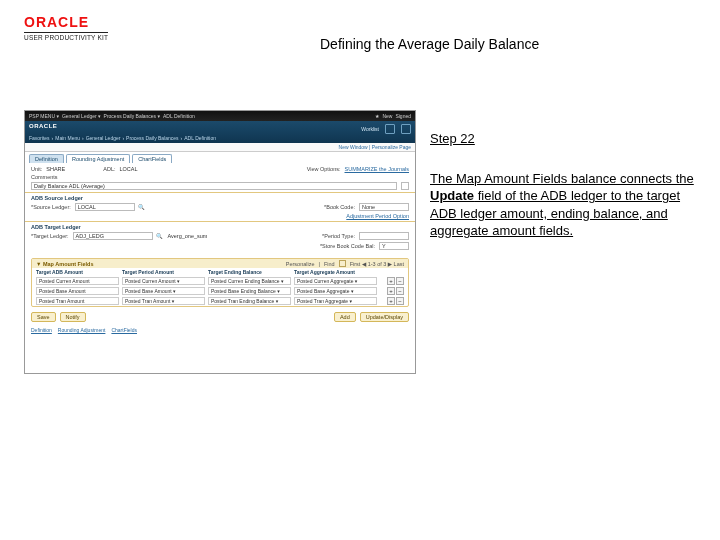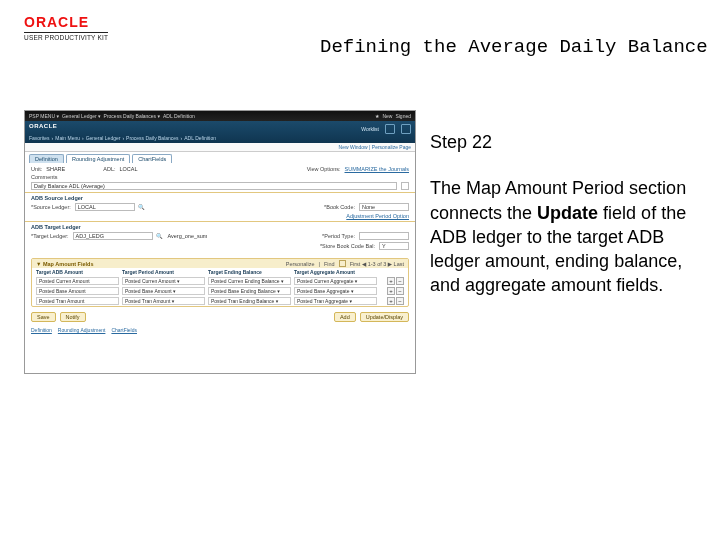--- a/index.html
+++ b/index.html
@@ -1,21 +1,21 @@
 <!DOCTYPE html>
 <html><head>
 <meta charset="utf-8">
 <style>
   * { box-sizing: border-box; margin: 0; padding: 0; }
   body { width: 720px; height: 540px; background: #fff; font-family: Arial, Helvetica, sans-serif; color: #000; position: relative; }
   .header { position: absolute; top: 14px; left: 0; right: 0; height: 40px; }
   .logo-block { position: absolute; left: 24px; top: 0; }
   .oracle-logo { font-family: Arial; font-weight: 700; letter-spacing: 1px; font-size: 14px; color: #e11; }
   .upk { font-size: 6.5px; letter-spacing: 0.2px; color: #222; border-top: 1px solid #222; padding-top: 1px; margin-top: 2px; }
-  .page-title { position: absolute; left: 320px; top: 22px; font-size: 19px; font-family: Liberation Mono, monospace; }
+  .page-title { position: absolute; left: 320px; top: 22px; font-size: 14px; }
   .screenshot { position: absolute; left: 24px; top: 110px; width: 392px; height: 264px; border: 1px solid #999; background: #fff; overflow: hidden; }
   .ss-topbar { height: 10px; background: linear-gradient(#111,#222); display:flex; align-items:center; padding:0 4px; justify-content:space-between;}
   .ss-topbar .ss-left, .ss-topbar .ss-right { display:flex; gap:3px; align-items:center; }
   .ss-topbar span { color:#ccc; font-size:5px; }
   .ss-bluebar { height: 22px; background: linear-gradient(#1b4a6b,#0f3550); position:relative; }
   .ss-bluebar .ss-brand { position:absolute; left:4px; top:2px; font-size:6px; color:#fff; font-weight:700; letter-spacing:0.5px; }
   .ss-bluebar .ss-crumbs { position:absolute; left:4px; bottom:2px; font-size:5px; color:#b8d4e8; display:flex; gap:2px; }
   .ss-bluebar .ss-tools { position:absolute; right:4px; top:3px; display:flex; gap:6px; align-items:center; }
   .ss-bluebar .ss-tools .ic { width:10px; height:10px; border:1px solid #6fa0c0; border-radius:1px; }
   .ss-bluebar .ss-tools span { color:#cfe4f2; font-size:5px; }
@@ -36,21 +36,21 @@
   .ss-secthead .rh .bx { border:1px solid #bba35a; height:7px; width:7px; }
   .ss-gridhead, .ss-gridrow { display:grid; grid-template-columns: 1fr 1fr 1fr 1fr 24px; gap:3px; padding:1px 4px; font-size:5px; color:#333;}
   .ss-gridhead { color:#173a55; font-weight:700; }
   .ss-gridrow .cell { border:1px solid #ccc; height:8px; background:#fff; text-align:left; padding-left:2px; display:flex; align-items:center; }
   .ss-gridrow .pm { display:flex; gap:1px; align-items:center; justify-content:flex-end;}
   .ss-gridrow .pm .b { width:8px; height:8px; border:1px solid #aaa; font-size:6px; line-height:6px; text-align:center; background:#f4f4f4;}
   .ss-btn { border:1px solid #d4b75a; background:#f9f0cf; font-size:5.5px; padding:1px 5px; border-radius:2px; color:#5a4500; display:inline-block;}
   .ss-footrow { display:flex; justify-content:flex-end; gap:4px; padding:2px 6px; }
   .ss-linkrow { font-size:5px; color:#2a6aa0; padding:3px 6px; display:flex; gap:6px;}
   .ss-linkrow span { text-decoration:underline;}
-  .instructions { position: absolute; left: 430px; top: 130px; width: 270px; font-size: 18px; line-height: 1.35; color:#000; }
+  .instructions { position: absolute; left: 430px; top: 130px; width: 270px; font-size: 13px; line-height: 1.35; color:#000;text-decoration:underline; }
   .instructions .step { margin-bottom: 22px; }
 </style>
 </head>
 <body>
 
 <div class="header">
   <div class="logo-block">
     <div class="oracle-logo">ORACLE</div>
     <div class="upk">USER PRODUCTIVITY KIT</div>
   </div>
@@ -212,15 +212,15 @@
   <div class="ss-linkrow">
     <span>Definition</span>
     <span>Rounding Adjustment</span>
     <span>ChartFields</span>
   </div>
 </div>
 
 <div class="instructions">
   <div class="step">Step 22</div>
   <div>
-    <span>The Map Amount Period section connects the </span><b>Update</b><span> field of the ADB ledger to the target ADB ledger amount, ending balance, and aggregate amount fields.</span>
+    <span>The Map Amount Fields balance connects the </span><b>Update</b><span> field of the ADB ledger to the target ADB ledger amount, ending balance, and aggregate amount fields.</span>
   </div>
 </div>
 
 </body></html>

